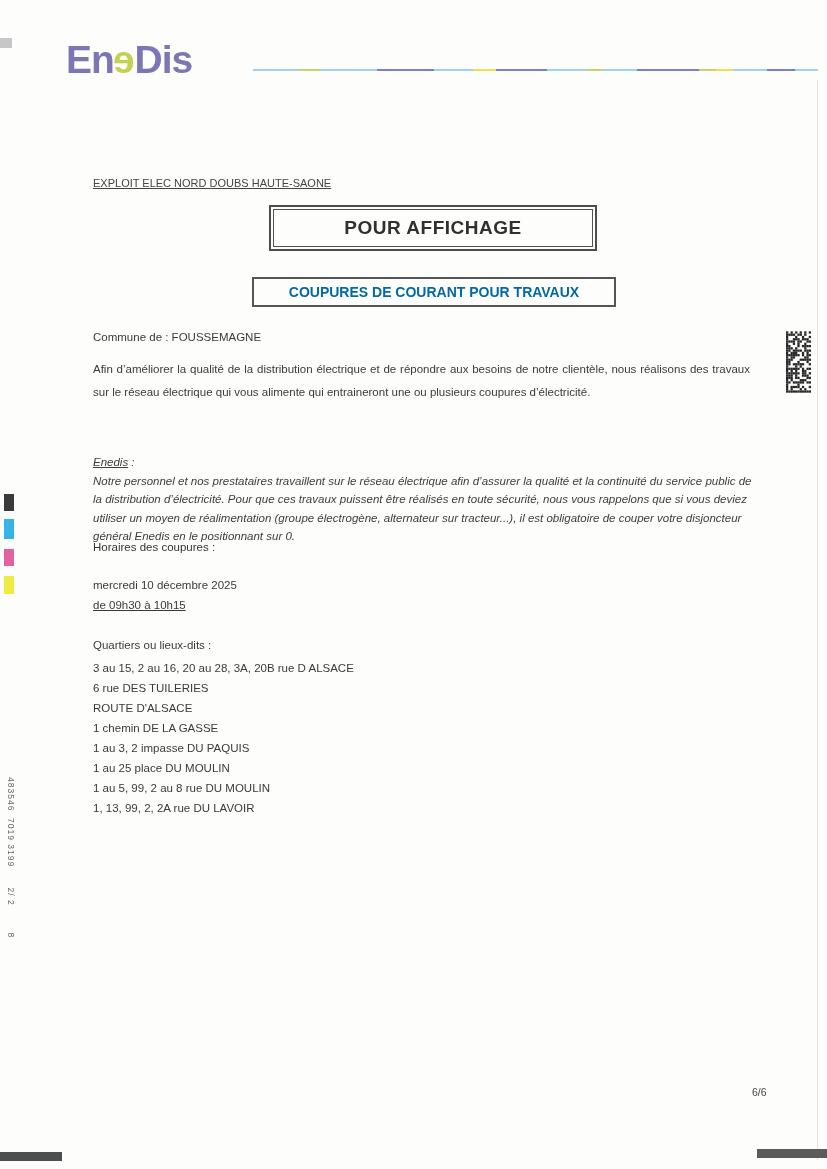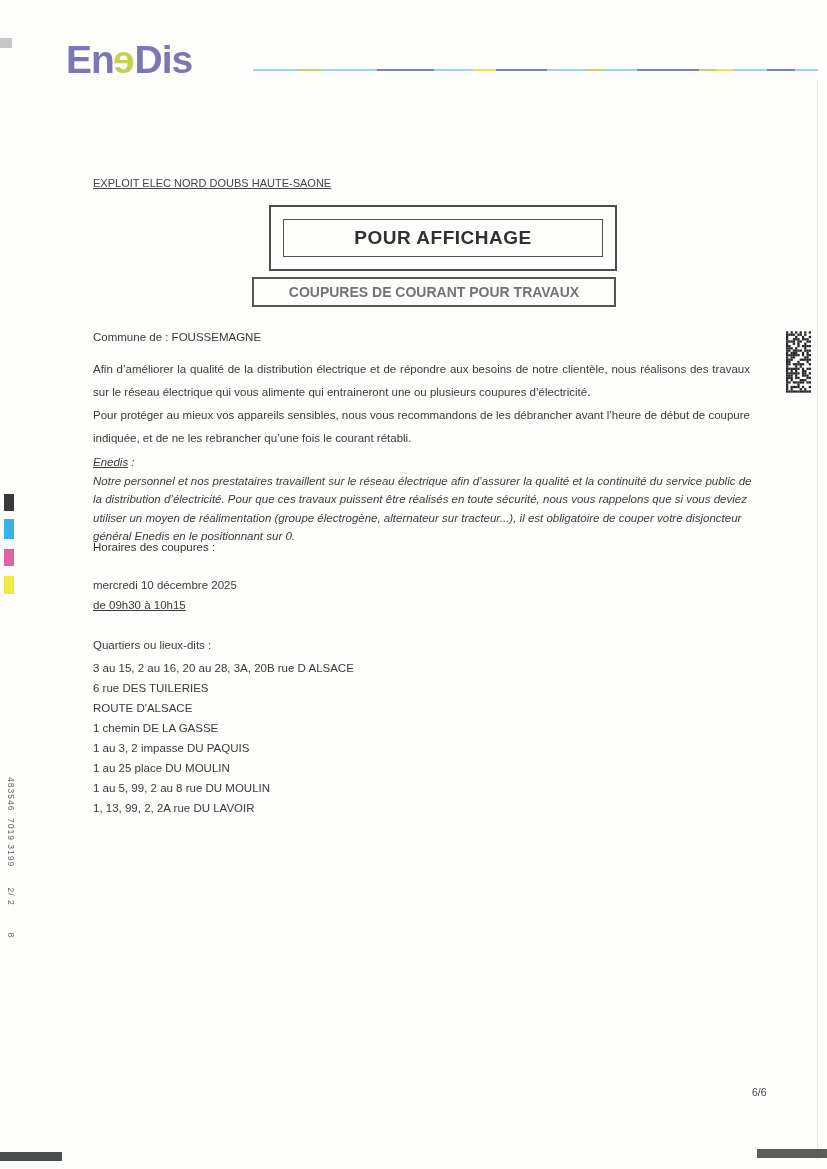--- a/index.html
+++ b/index.html
@@ -27,32 +27,32 @@
       #7d80c2 22%,#7d80c2 32%,#9ed3e8 32%,#9ed3e8 39%,#f1df4e 39%,#f1df4e 43%,
       #7d80c2 43%,#7d80c2 52%,#9ed3e8 52%,#9ed3e8 59%,#c6d469 59%,#c6d469 62%,
       #9ed3e8 62%,#9ed3e8 68%,#7d80c2 68%,#7d80c2 79%,#c6d469 79%,#c6d469 82%,
       #f1df4e 82%,#f1df4e 85%,#9ed3e8 85%,#9ed3e8 91%,#7d80c2 91%,#7d80c2 96%,
       #9ed3e8 96%,#9ed3e8 100%);
   }
   
   .dept{position:absolute;left:93px;top:177px;font-size:11px;color:#444;text-decoration:underline;}
   .banner-box{
     position:absolute;left:269px;top:205px;width:324px;height:42px;
-    border:2px solid #4d4d4d;padding:10px;
+    border:2px solid #4d4d4d;padding:0;
   }
   .banner-inner{
     margin:2px;border:1px solid #525252;height:36px;
     display:flex;align-items:center;justify-content:center;
     font-size:19px;font-weight:bold;color:#303030;letter-spacing:.5px;
   }
   .subject-box{
     position:absolute;left:252px;top:277px;width:360px;height:26px;
     border:2px solid #555;
     display:flex;align-items:center;justify-content:center;
-    font-size:14px;font-weight:bold;color:#737373;
+    font-size:14px;font-weight:bold;color:#0369a1;
   }
   
   .commune{position:absolute;left:93px;top:331px;font-size:11.5px;}
   .para{position:absolute;left:93px;width:657px;font-size:11.5px;line-height:22.5px;text-align:justify;}
   .p1{top:358px;}
   .p2{top:404px;}
   .rappel{position:absolute;left:93px;top:453px;width:662px;font-size:11.5px;
     font-style:italic;line-height:18.5px;color:#3d3d3d;}
   .rappel .rl{text-decoration:underline;}
   .sched-head{position:absolute;left:93px;top:541px;font-size:11.5px;font-weight:normal;color:#333;}
@@ -95,21 +95,20 @@
 
   <div class="banner-box">
     <div class="banner-inner">POUR AFFICHAGE</div>
   </div>
 
   <div class="subject-box">COUPURES DE COURANT POUR TRAVAUX</div>
 
   <div class="commune">Commune de : FOUSSEMAGNE</div>
 
   <div class="para p1">Afin d’améliorer la qualité de la distribution électrique et de répondre aux besoins de notre clientèle, nous réalisons des travaux sur le réseau électrique qui vous alimente qui entraineront une ou plusieurs coupures d’électricité.</div>
-  <div class="para p2">Pour protéger au mieux vos appareils sensibles, nous vous recommandons de les débrancher avant l’heure de début de coupure indiquée, et de ne les rebrancher qu’une fois le courant rétabli.</div>
 
   <div class="rappel">
     <span class="rl">Enedis</span><span> :</span><br>
     <span>Notre personnel et nos prestataires travaillent sur le réseau électrique afin d’assurer la qualité et la continuité du service public de la distribution d’électricité. Pour que ces travaux puissent être réalisés en toute sécurité, nous vous rappelons que si vous deviez utiliser un moyen de réalimentation (groupe électrogène, alternateur sur tracteur...), il est obligatoire de couper votre disjoncteur général Enedis en le positionnant sur 0.</span>
   </div>
 
   <div class="sched-head">Horaires des coupures :</div>
   <div class="sched-date">mercredi 10 décembre 2025</div>
   <div class="sched-time">de 09h30 à 10h15</div>
 

